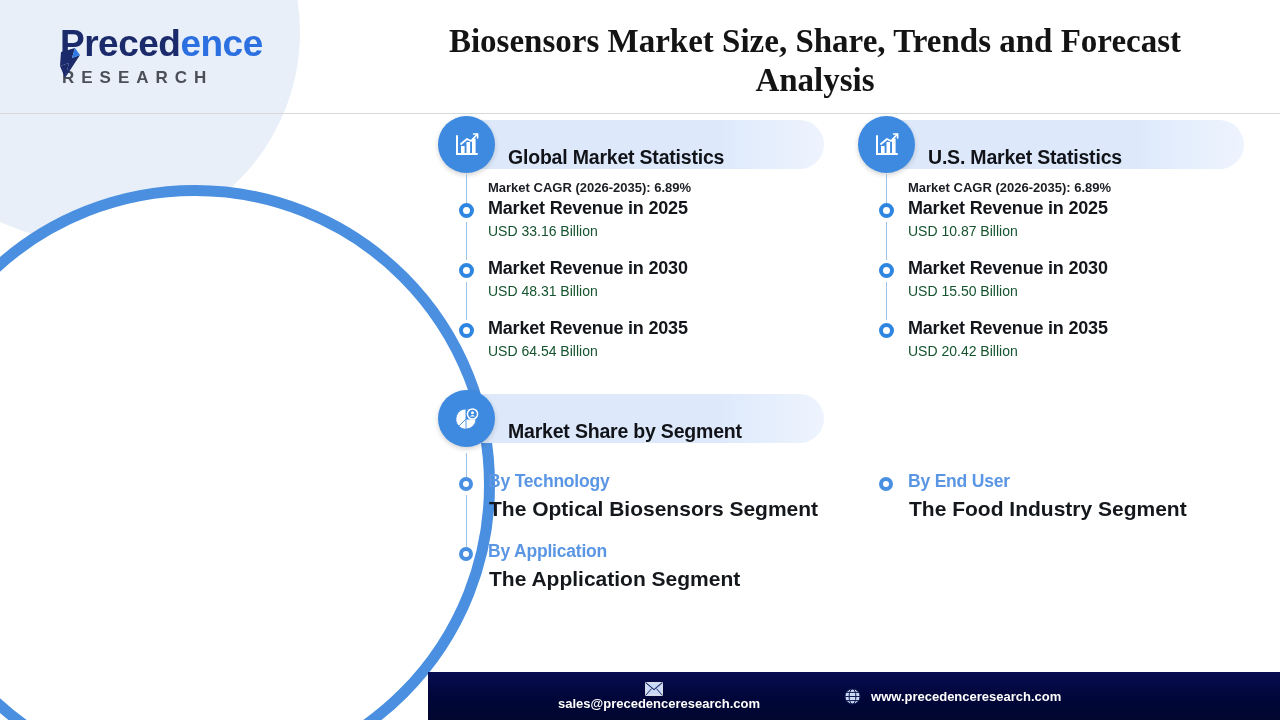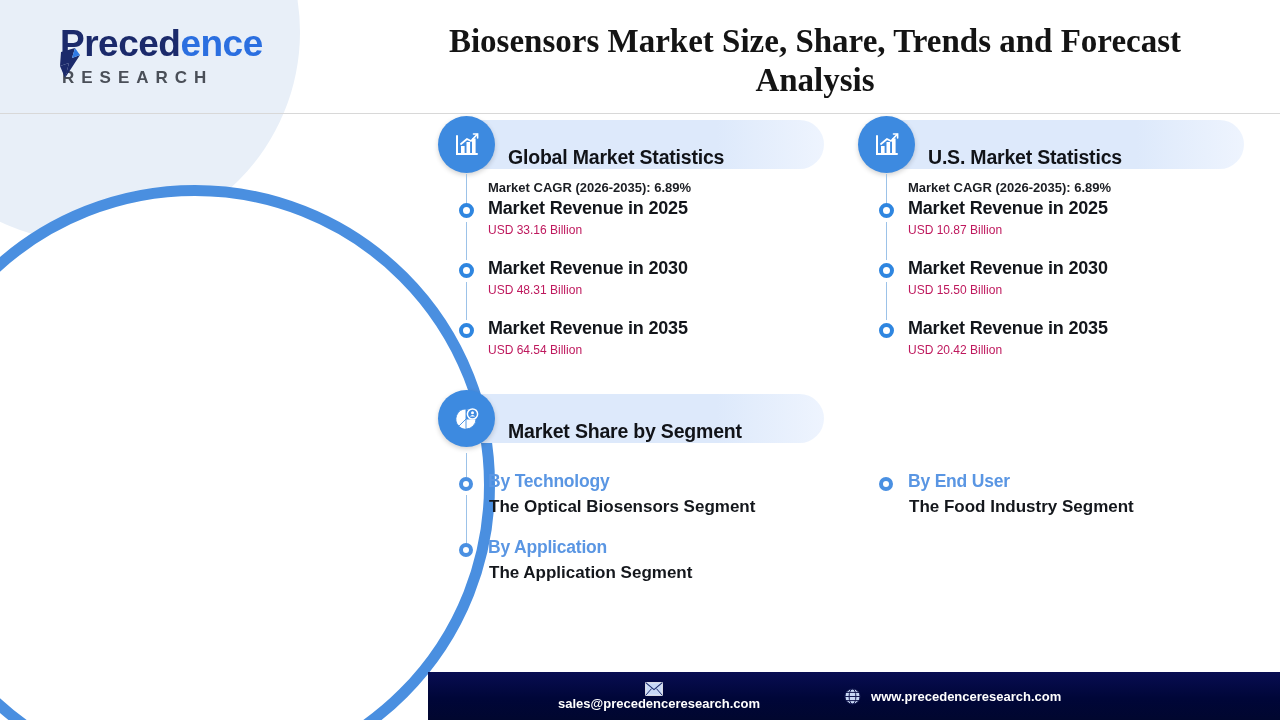--- a/index.html
+++ b/index.html
@@ -143,38 +143,38 @@
   .stat-list{position:relative;margin-top:3px;}
   .stat-row{position:relative;padding-left:48px;min-height:60px;}
   .stat-row .bullet{
     position:absolute;left:19px;top:5px;width:15px;height:15px;border-radius:50%;
     border:4px solid #2f86e0;background:#fff;box-sizing:border-box;
   }
   .stat-row .connector{
     position:absolute;left:25.5px;top:24px;width:1.6px;height:38px;background:#9cc2e8;
   }
   .stat-row .label{font-size:18px;font-weight:bold;color:#13161b;letter-spacing:-0.2px;}
-  .stat-row .value{font-size:12px;color:#be185d;margin-top:4px;}
+  .stat-row .value{font-size:14px;color:#14532d;margin-top:4px;}
 
   .pre-connector{
     position:absolute;left:25.5px;top:-24px;width:1.6px;height:30px;background:#9cc2e8;
   }
 
   
   .seg-grid{position:relative;margin-top:10px;}
   .seg-item{position:relative;padding-left:48px;}
   .seg-item .bullet{
     position:absolute;left:19px;top:6px;width:14px;height:14px;border-radius:50%;
     border:4px solid #4a90e2;background:#fff;box-sizing:border-box;
   }
   .seg-item .connector{
     position:absolute;left:25.5px;top:24px;width:1.6px;height:60px;background:#9cc2e8;
   }
   .seg-item .seg-label{font-size:17.5px;font-weight:bold;color:#5a96e3;letter-spacing:-0.2px;}
-  .seg-item .seg-value{font-size:17px;font-weight:bold;color:#14171c;margin-top:5px;padding-left:1px;}
+  .seg-item .seg-value{font-size:21px;font-weight:bold;color:#14171c;margin-top:5px;padding-left:1px;}
 
   
   .footer{
     position:absolute;left:428px;top:672px;width:852px;height:48px;
     background:linear-gradient(to bottom,#080d52 0%, #000638 55%, #01072f 100%);
     z-index:6;display:flex;align-items:center;
   }
   .footer-item{display:flex;align-items:center;color:#ffffff;font-size:13px;font-weight:bold;}
   .footer-item .f-icon{margin-right:10px;display:flex;align-items:center;}
   .footer-email{margin-left:130px;flex-direction:column;}

